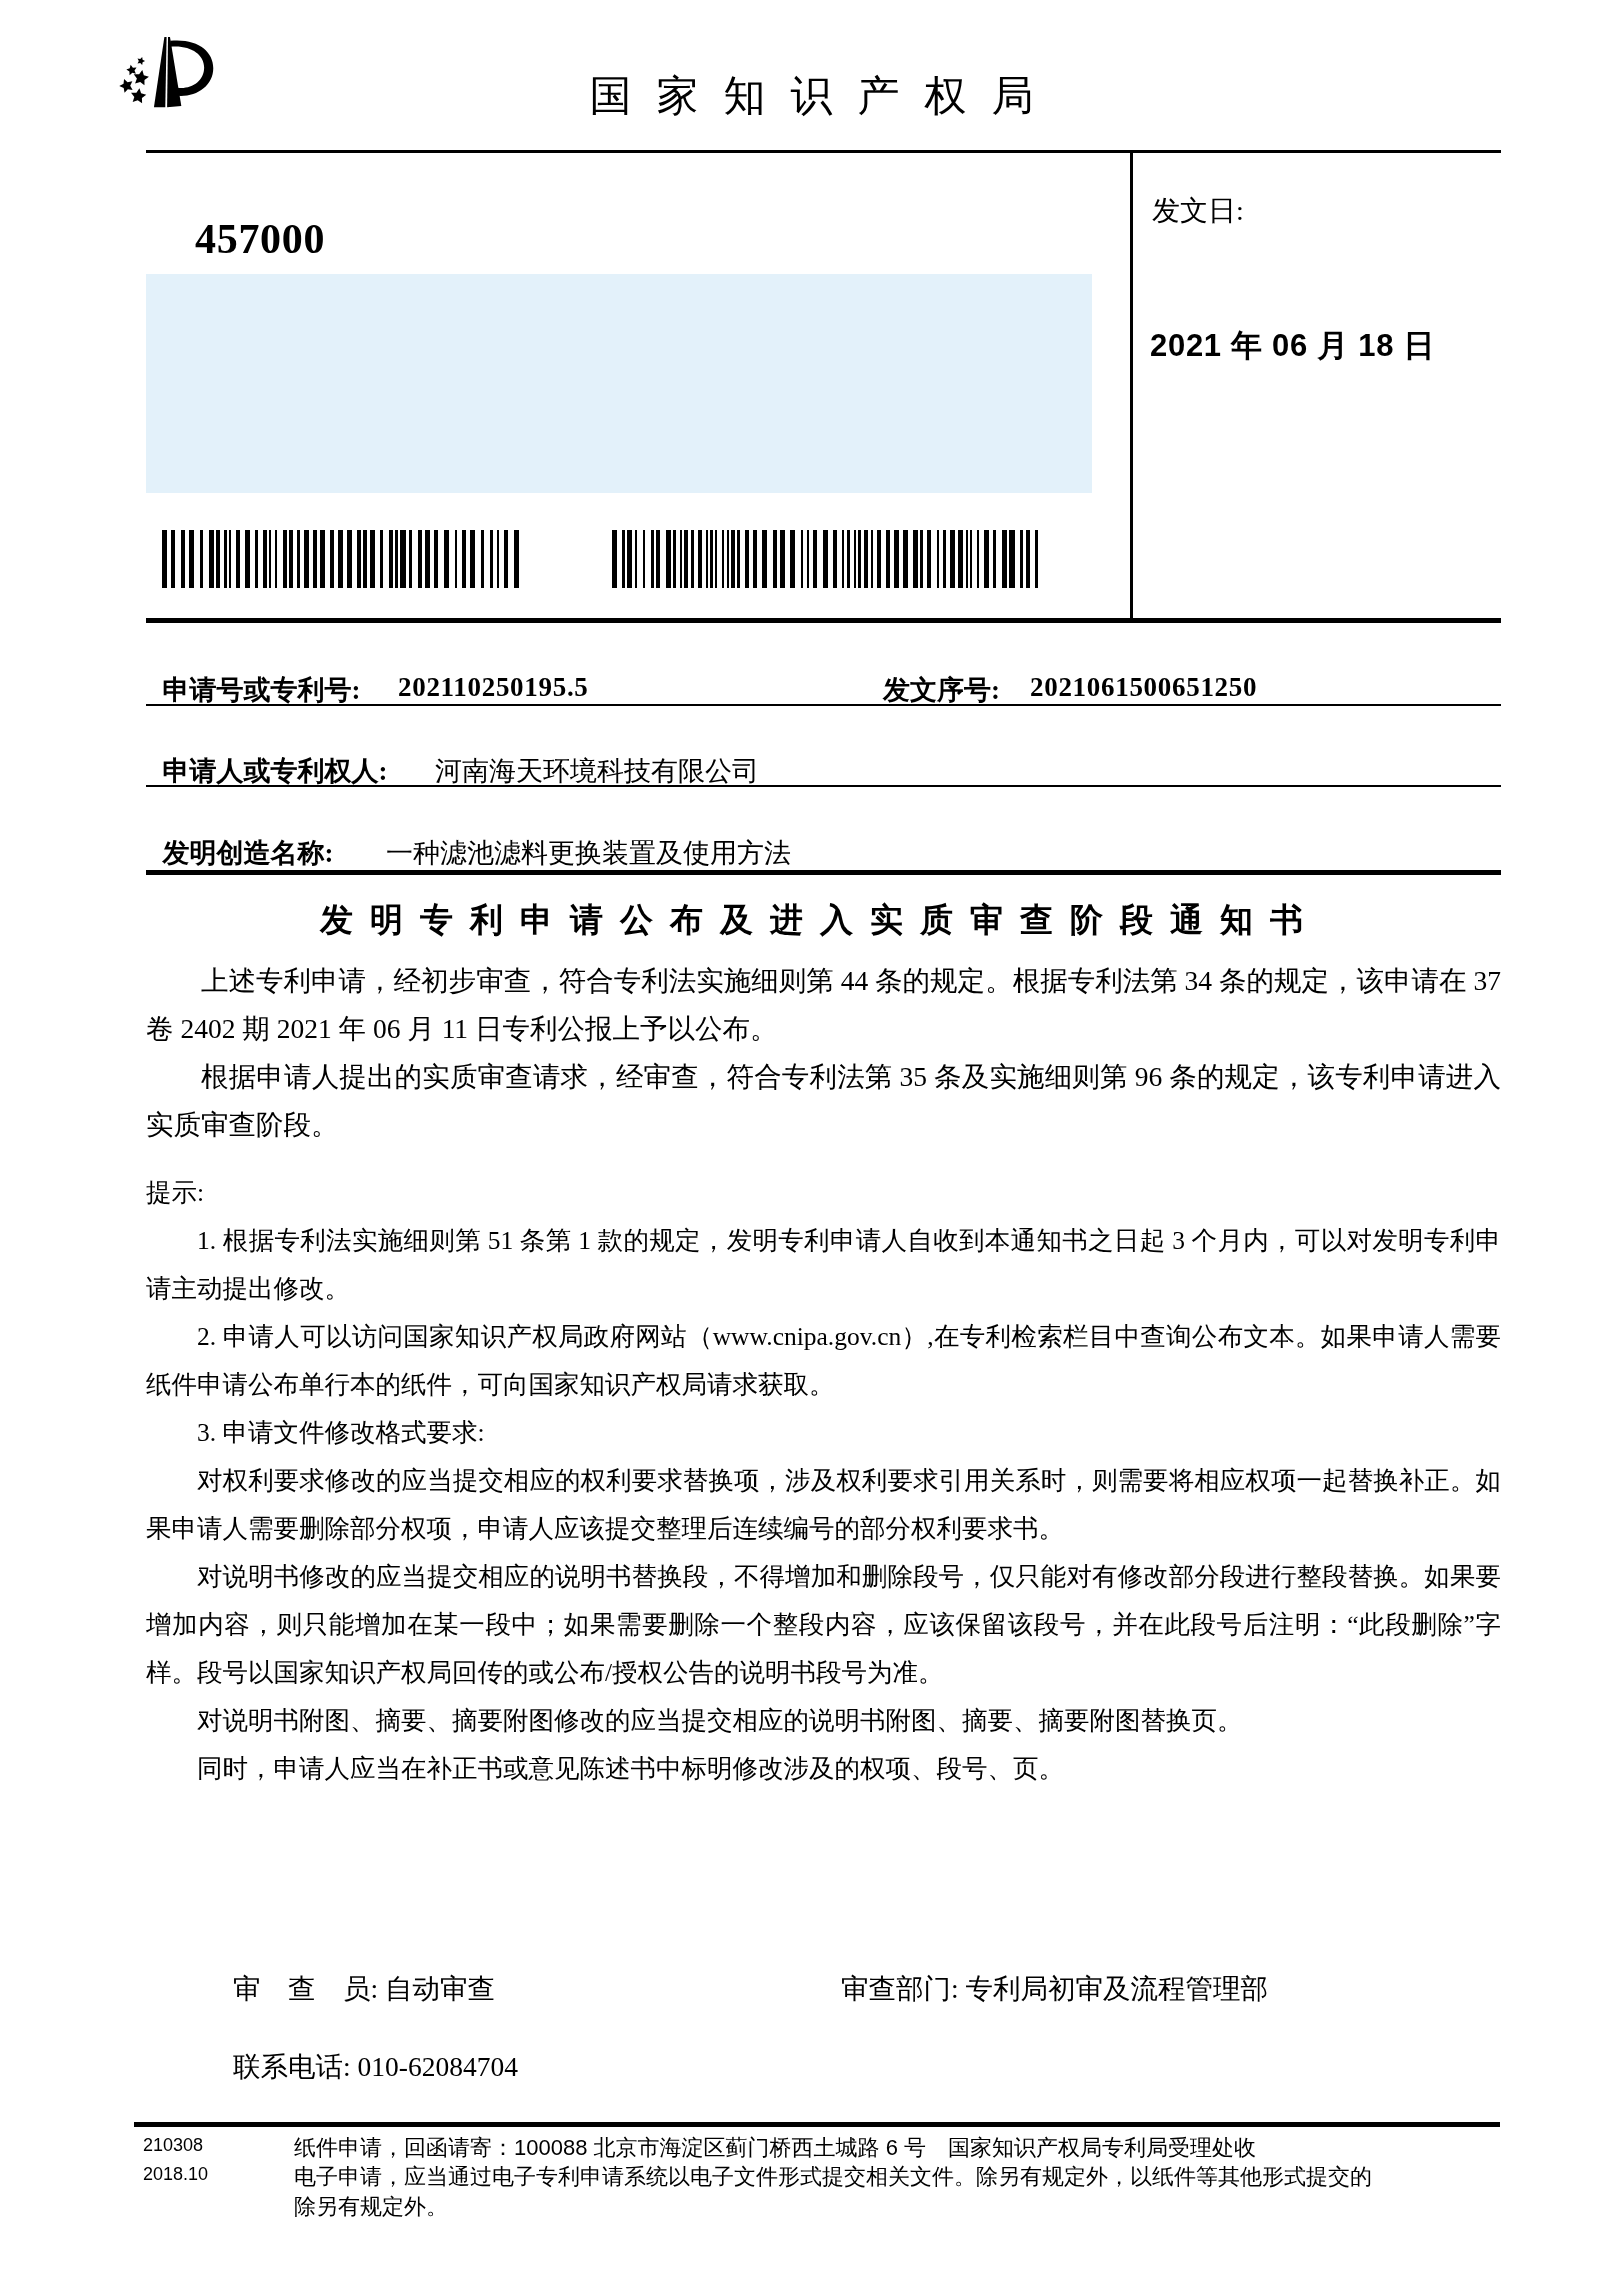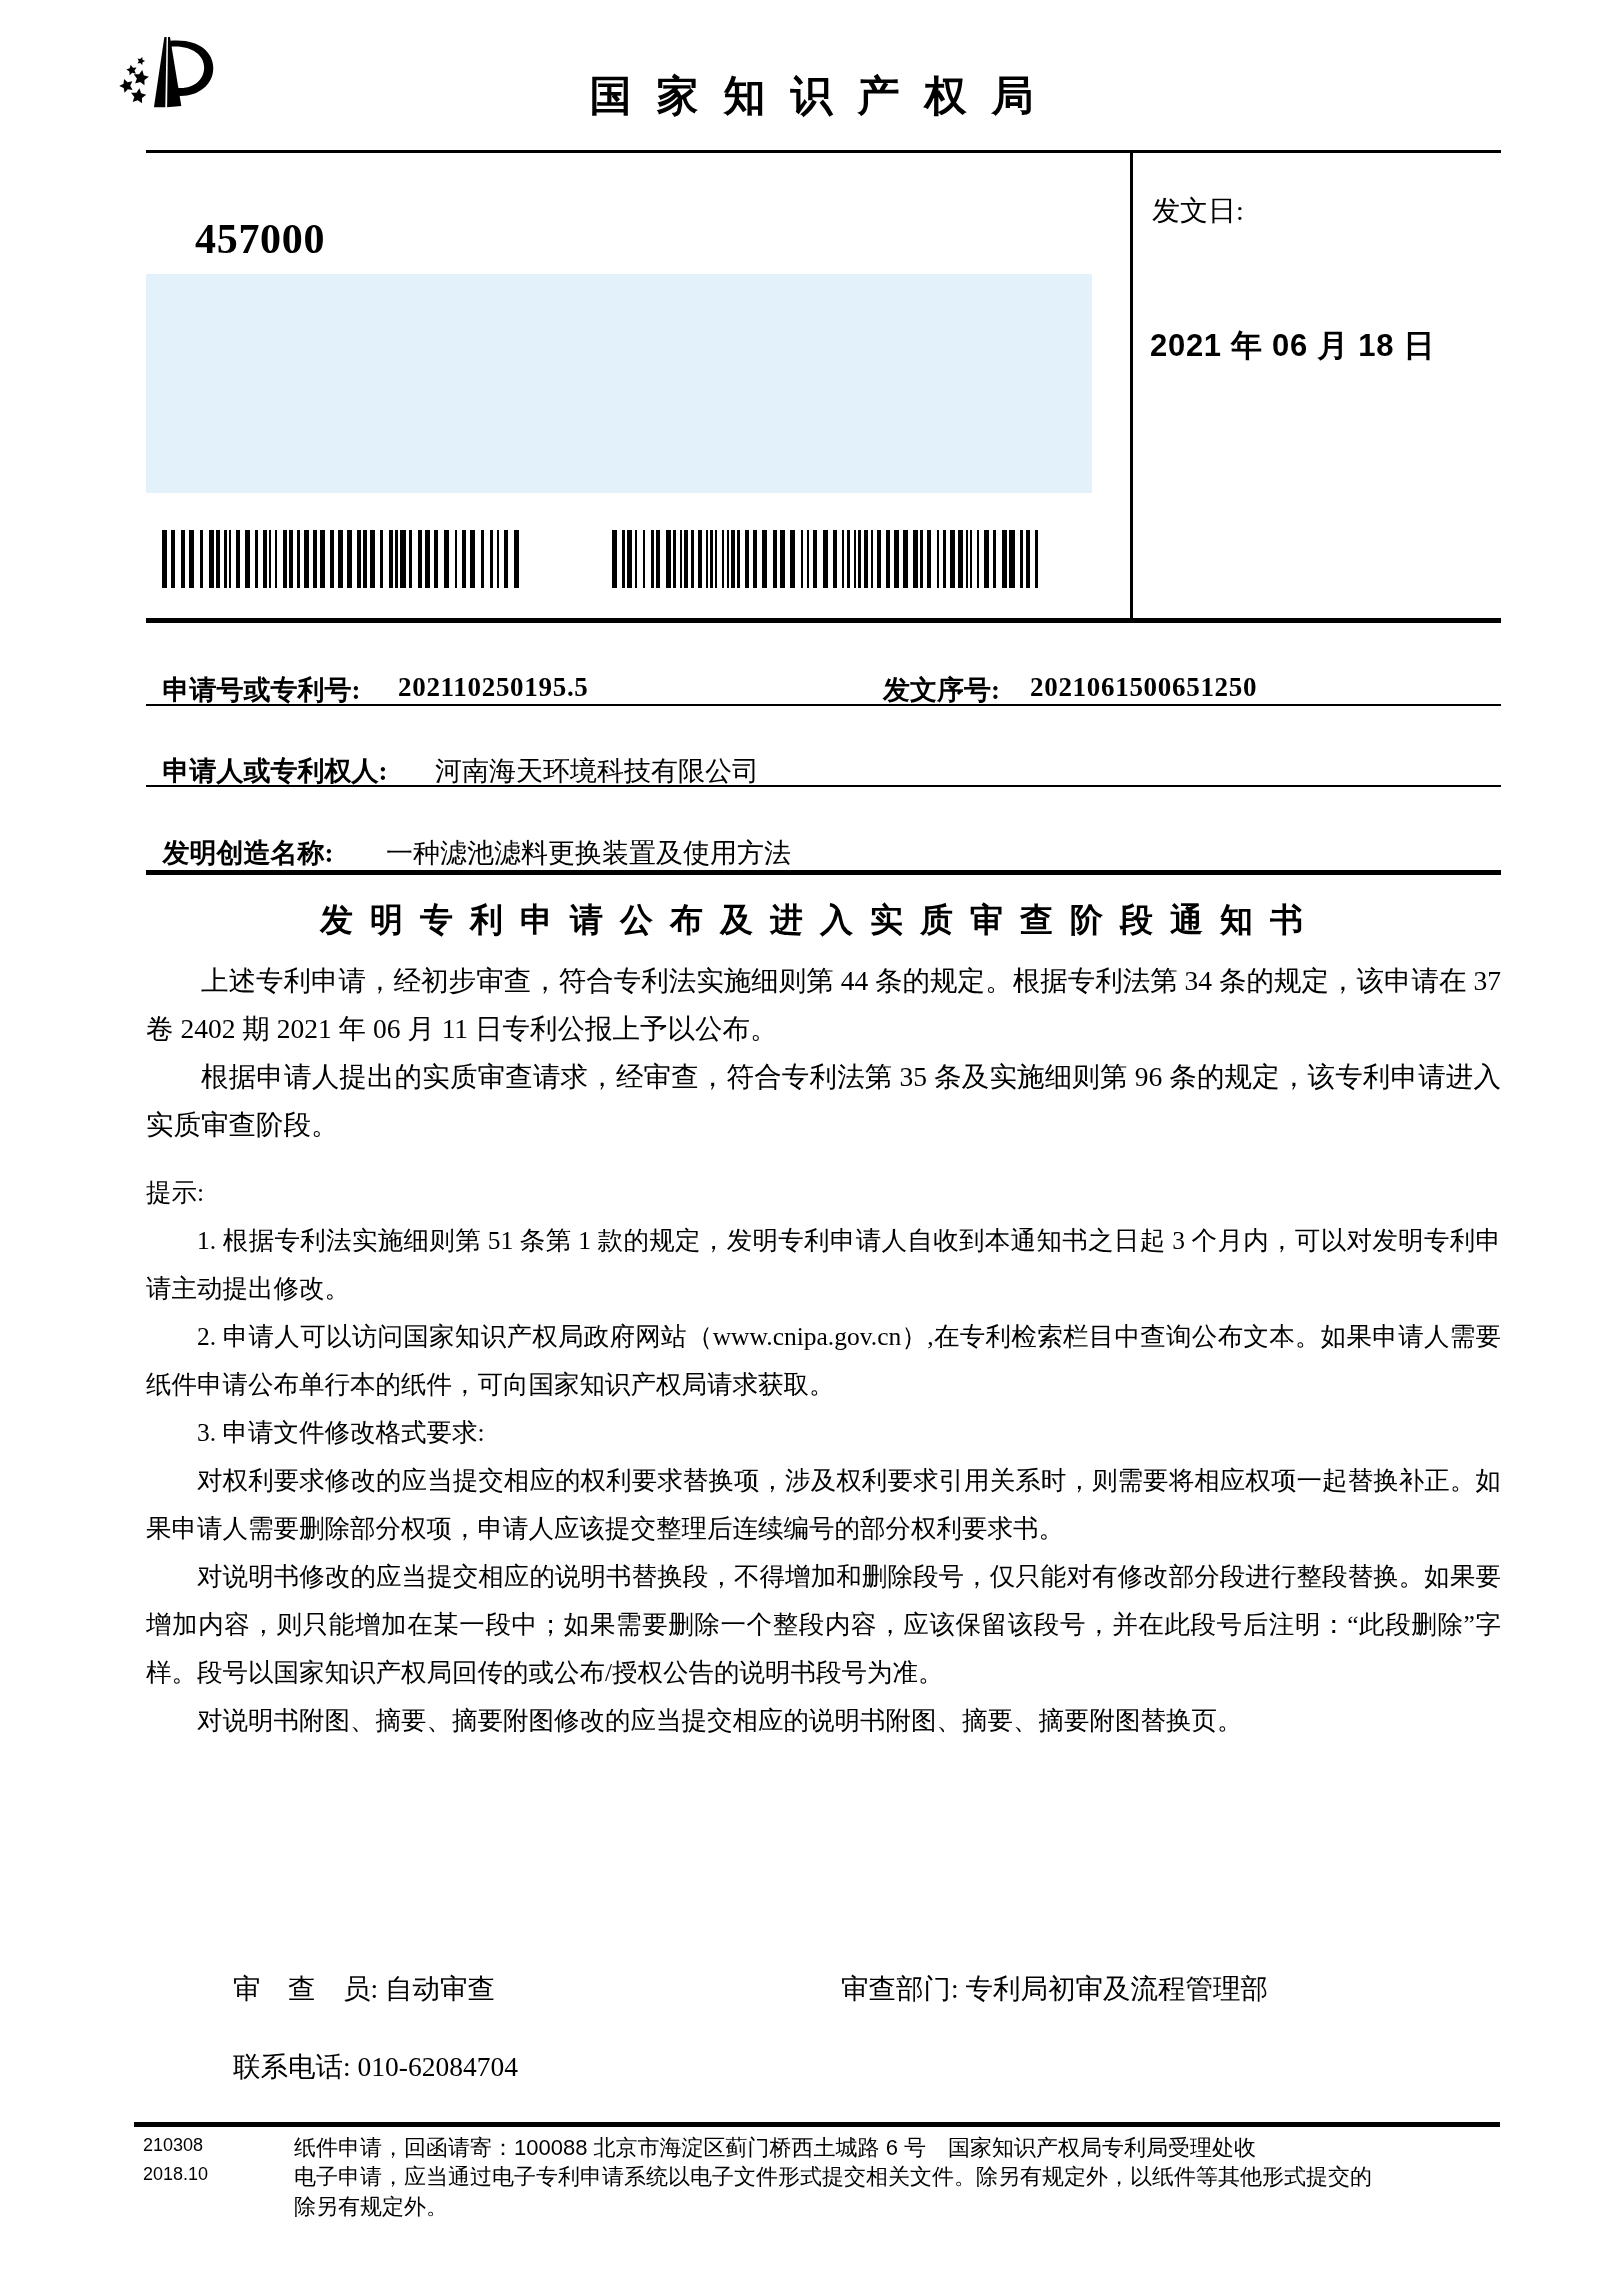--- a/index.html
+++ b/index.html
@@ -11,21 +11,21 @@
     color:#000;
     font-family:"Liberation Serif","DejaVu Serif",serif;
     overflow:hidden;
   }
   .abs{position:absolute;}
   
   .agency-title{
     left:0;right:0;top:68px;
     text-align:center;
     font-size:42px;
-    font-weight:bold;
+    font-weight:normal;
     letter-spacing:25px;
     padding-left:25px;
     white-space:nowrap;
   }
   .header-rule{left:146px;top:150px;width:1355px;height:3.3px;background:#000;}
   
   .doc-code{left:195px;top:215px;font-size:42px;font-weight:bold;letter-spacing:0.7px;}
   .blue-box{left:146px;top:274px;width:946px;height:219px;}
   .barcode{top:530px;height:58px;font-size:0;overflow:hidden;white-space:nowrap;}
   .barcode i{display:inline-block;height:100%;background:#000;}
@@ -135,20 +135,21 @@
   </div>
 
   <div class="abs tips-block">
     <p>提示:</p>
     <p class="indent">1. 根据专利法实施细则第 51 条第 1 款的规定，发明专利申请人自收到本通知书之日起 3 个月内，可以对发明专利申请主动提出修改。</p>
     <p class="indent">2.  申请人可以访问国家知识产权局政府网站（www.cnipa.gov.cn）,在专利检索栏目中查询公布文本。如果申请人需要纸件申请公布单行本的纸件，可向国家知识产权局请求获取。</p>
     <p class="indent">3. 申请文件修改格式要求:</p>
     <p class="indent">对权利要求修改的应当提交相应的权利要求替换项，涉及权利要求引用关系时，则需要将相应权项一起替换补正。如果申请人需要删除部分权项，申请人应该提交整理后连续编号的部分权利要求书。</p>
     <p class="indent">对说明书修改的应当提交相应的说明书替换段，不得增加和删除段号，仅只能对有修改部分段进行整段替换。如果要增加内容，则只能增加在某一段中；如果需要删除一个整段内容，应该保留该段号，并在此段号后注明：“此段删除”字样。段号以国家知识产权局回传的或公布/授权公告的说明书段号为准。</p>
     <p class="indent">对说明书附图、摘要、摘要附图修改的应当提交相应的说明书附图、摘要、摘要附图替换页。</p>
+    <p class="indent">同时，申请人应当在补正书或意见陈述书中标明修改涉及的权项、段号、页。</p>
   </div>
 
   <div class="abs signoff-row">
     <span class="cell" style="left:87px;">
       <span class="lbl-soft">审　查　员:</span>
       <span>自动审查</span>
     </span>
     <span class="cell" style="left:695px;">
       <span>审查部门:</span>
       <span>专利局初审及流程管理部</span>

